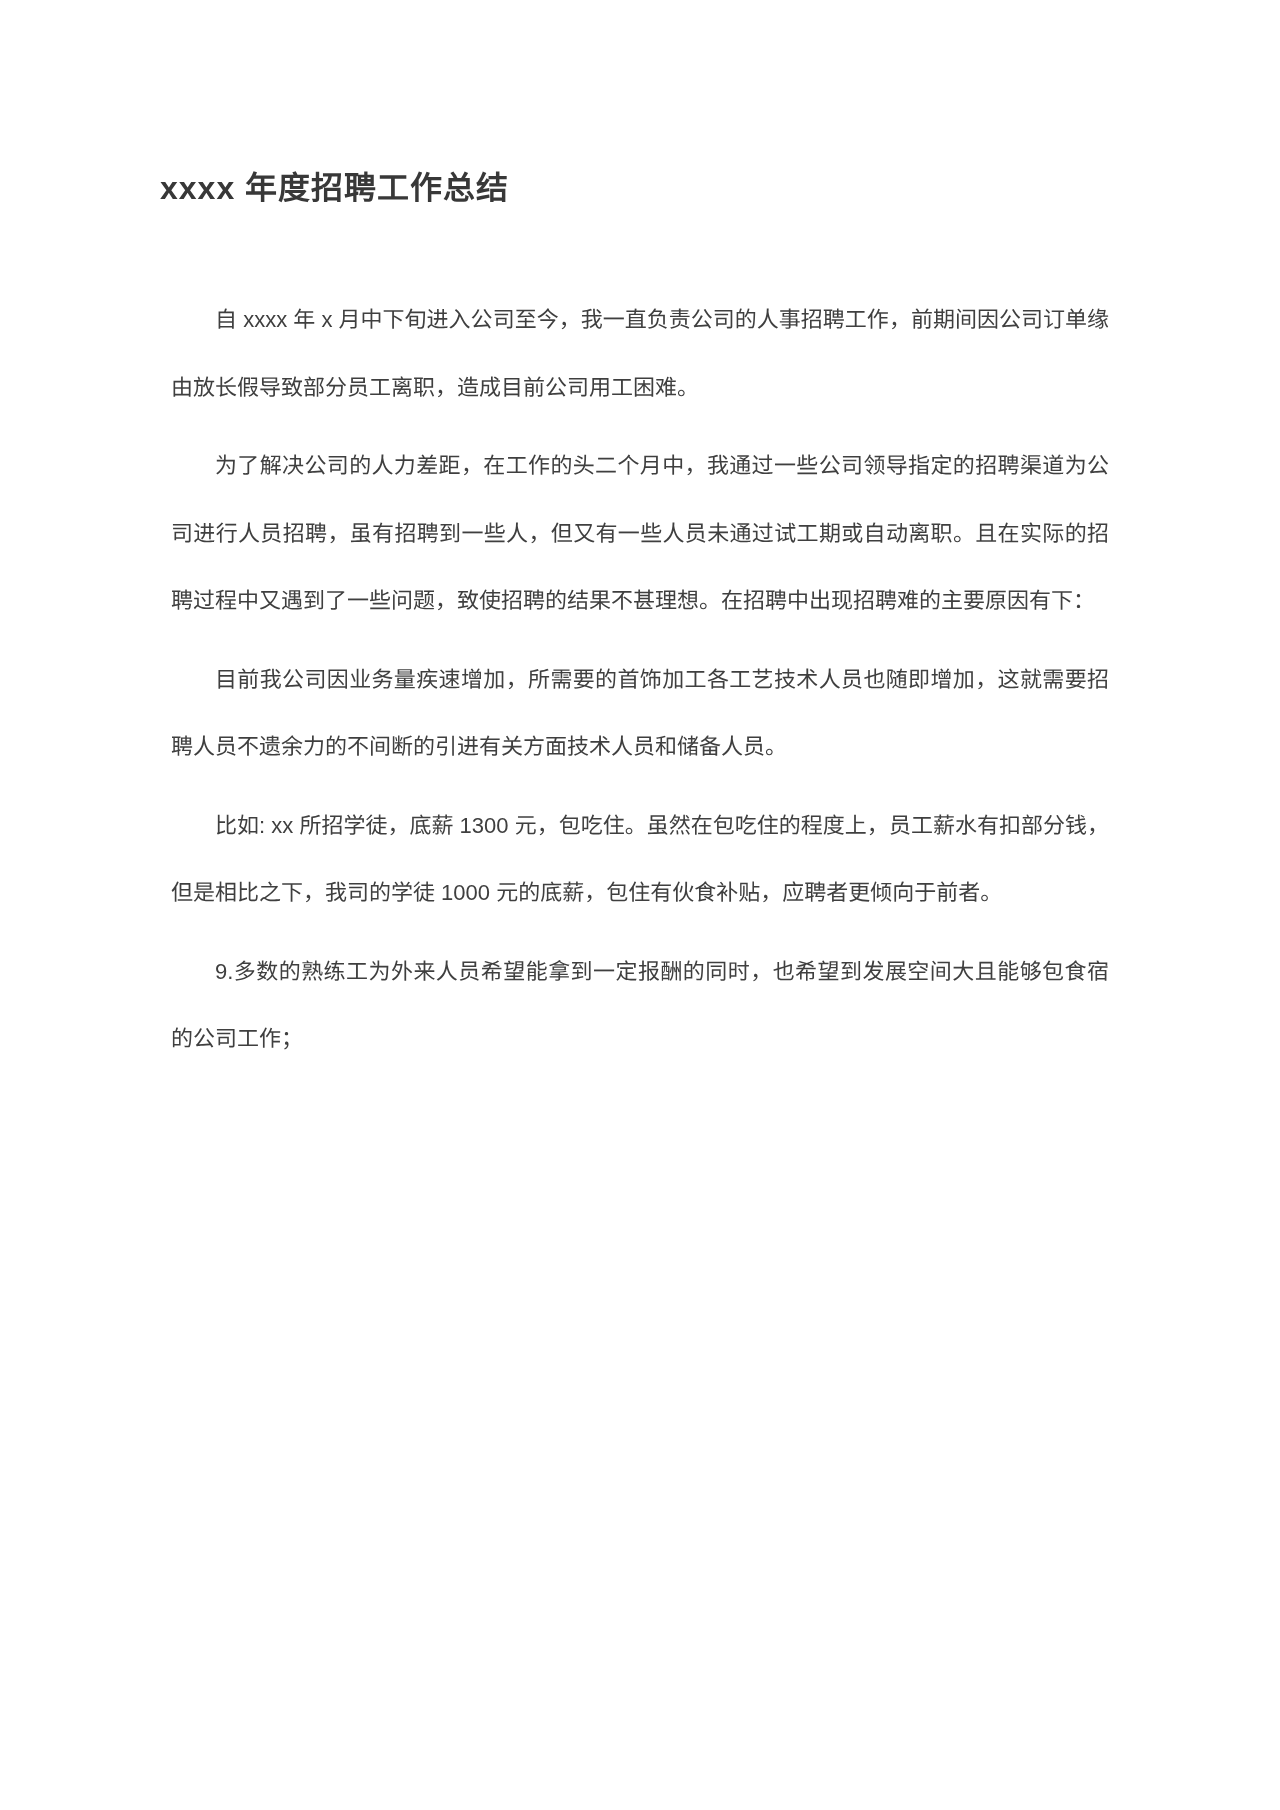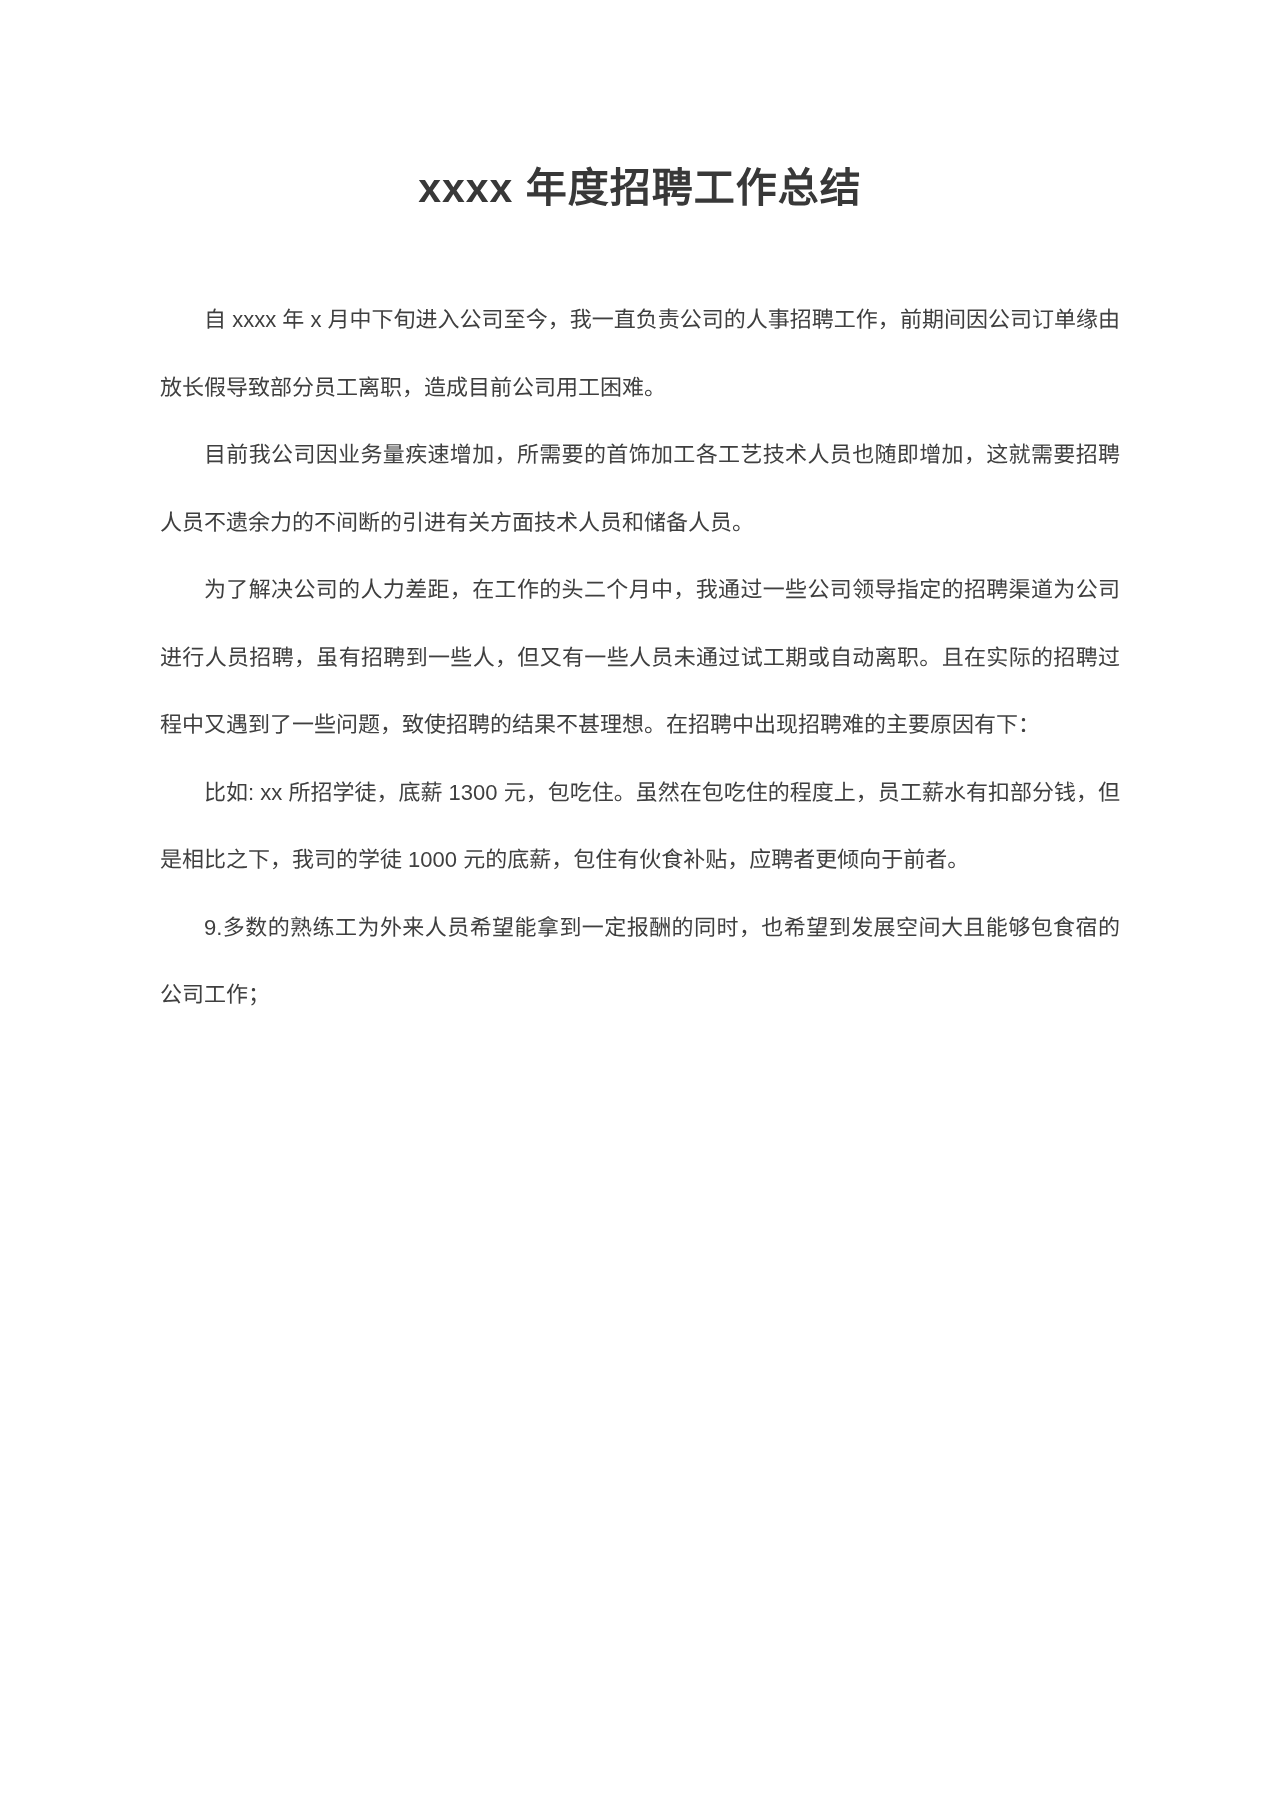--- a/index.html
+++ b/index.html
@@ -15,53 +15,53 @@
   }
   .page {
     box-sizing: border-box;
     width: 1280px;
     height: 1810px;
     background: #ffffff;
     padding: 165px 160px 0 160px;
   }
   .doc-title {
     margin: 0 0 75px 0;
-    font-size: 41px;
+    font-size: 32px;
     line-height: 46px;
     font-weight: 700;
-    text-align: center;
+    text-align: left;
     color: #383838;
     letter-spacing: 1px;
   }
   .doc-body {
     width: 960px;
   }
   .doc-paragraph {
-    margin: 0;
+    margin: 11px;
     font-size: 22px;
     line-height: 67.5px;
     color: #3f3f3f;
     text-align: justify;
     text-justify: inter-ideograph;
     text-indent: 2em;
     word-break: break-all;
   }
 </style>
 </head>
 <body>
 
 <div class="page">
   <h1 class="doc-title">xxxx 年度招聘工作总结</h1>
   <div class="doc-body">
 
       <p class="doc-paragraph">自 xxxx 年 x 月中下旬进入公司至今，我一直负责公司的人事招聘工作，前期间因公司订单缘由放长假导致部分员工离职，造成目前公司用工困难。</p>
 
+      <p class="doc-paragraph">为了解决公司的人力差距，在工作的头二个月中，我通过一些公司领导指定的招聘渠道为公司进行人员招聘，虽有招聘到一些人，但又有一些人员未通过试工期或自动离职。且在实际的招聘过程中又遇到了一些问题，致使招聘的结果不甚理想。在招聘中出现招聘难的主要原因有下：</p>
+
       <p class="doc-paragraph">目前我公司因业务量疾速增加，所需要的首饰加工各工艺技术人员也随即增加，这就需要招聘人员不遗余力的不间断的引进有关方面技术人员和储备人员。</p>
-
-      <p class="doc-paragraph">为了解决公司的人力差距，在工作的头二个月中，我通过一些公司领导指定的招聘渠道为公司进行人员招聘，虽有招聘到一些人，但又有一些人员未通过试工期或自动离职。且在实际的招聘过程中又遇到了一些问题，致使招聘的结果不甚理想。在招聘中出现招聘难的主要原因有下：</p>
 
 
 
       <p class="doc-paragraph">比如: xx 所招学徒，底薪 1300 元，包吃住。虽然在包吃住的程度上，员工薪水有扣部分钱，但是相比之下，我司的学徒 1000 元的底薪，包住有伙食补贴，应聘者更倾向于前者。</p>
 
 
       <p class="doc-paragraph">9.多数的熟练工为外来人员希望能拿到一定报酬的同时，也希望到发展空间大且能够包食宿的公司工作；</p>
     </div>
 </div>
 

